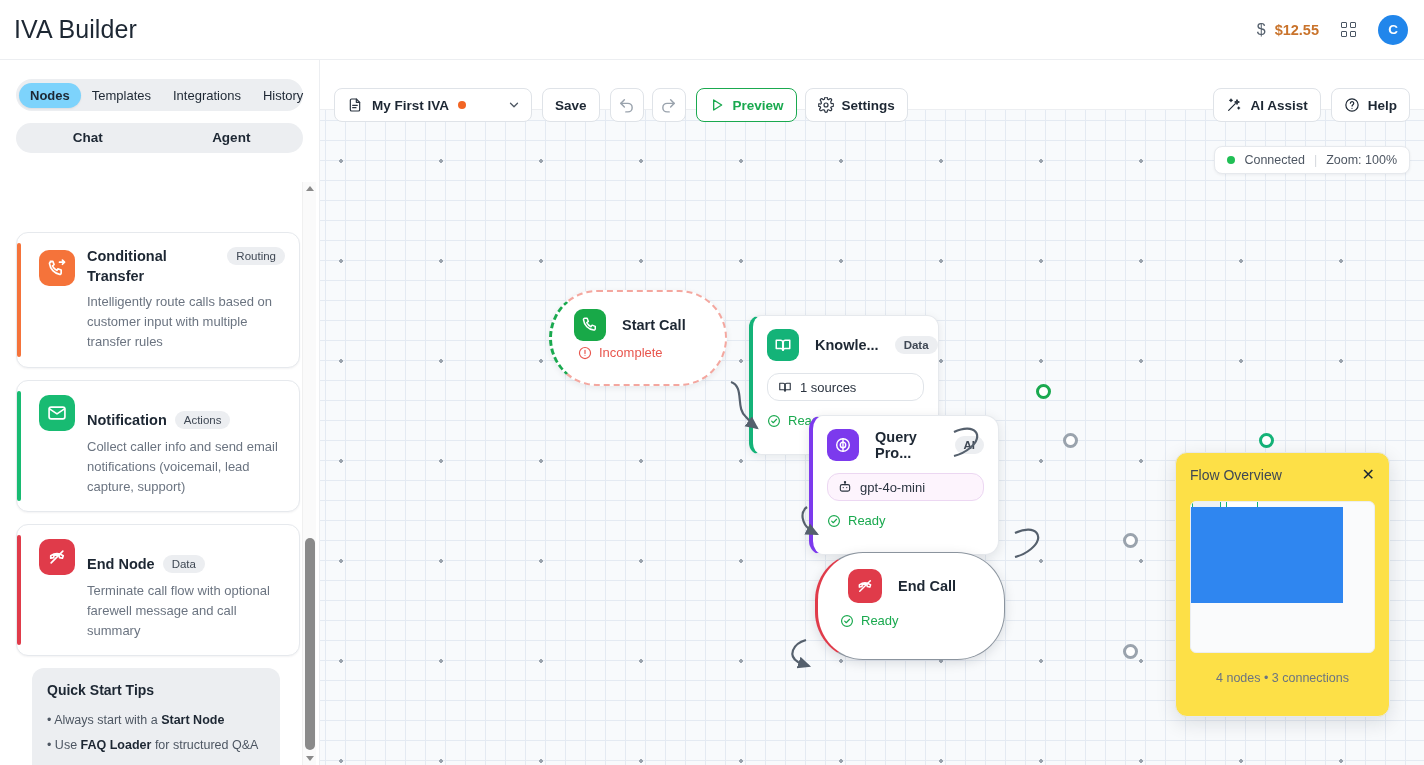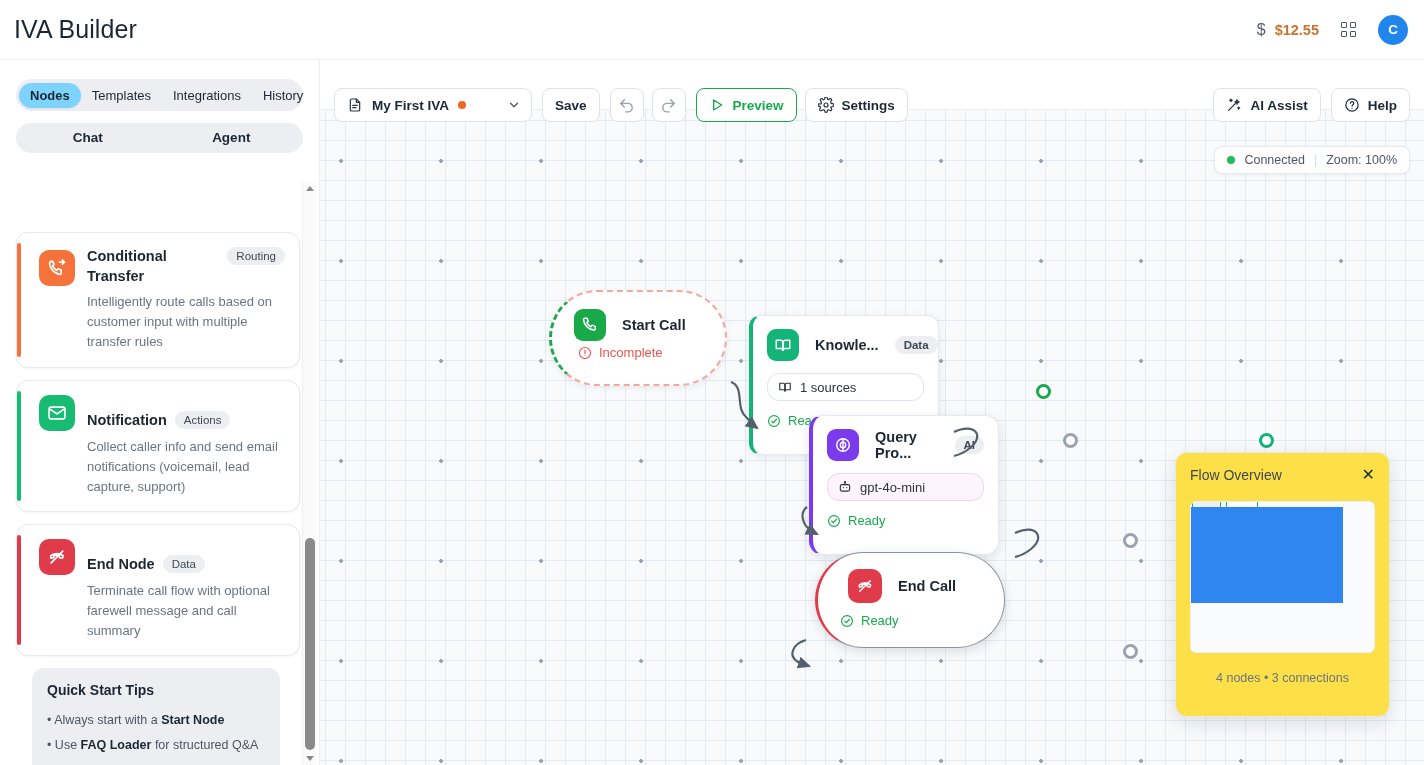--- a/index.html
+++ b/index.html
@@ -198,21 +198,21 @@
   #node-query {
     left: 489px; top: 355px; width: 190px; height: 140px;
     border-radius: 14px; border: 1px solid #e6e9ed; border-left: 4px solid #7c3aed;
     padding: 13px 14px; box-shadow: 0 3px 12px rgba(16,24,40,.11); z-index: 12;
   }
   #node-query .fn-chipfield { margin-top: 12px; }
   #node-query .fn-status { margin-top: 12px; }
 
   
   #node-end {
-    left: 495px; top: 492px; width: 190px; height: 96px;
+    left: 495px; top: 492px; width: 190px; height: 108px;
     border-radius: 48px; border: 1.5px solid #8b949e; border-left: 3px solid #e03b4a;
     padding: 16px 18px 0 18px; box-shadow: 0 3px 12px rgba(16,24,40,.13); z-index: 14;
   }
   #node-end .fn-status { margin-top: 10px; margin-left: 4px; }
 
   
   .handle {
     position: absolute; width: 15px; height: 15px; border-radius: 50%;
     background: #fff; border: 3px solid #9aa3ad; z-index: 18; cursor: crosshair;
   }

